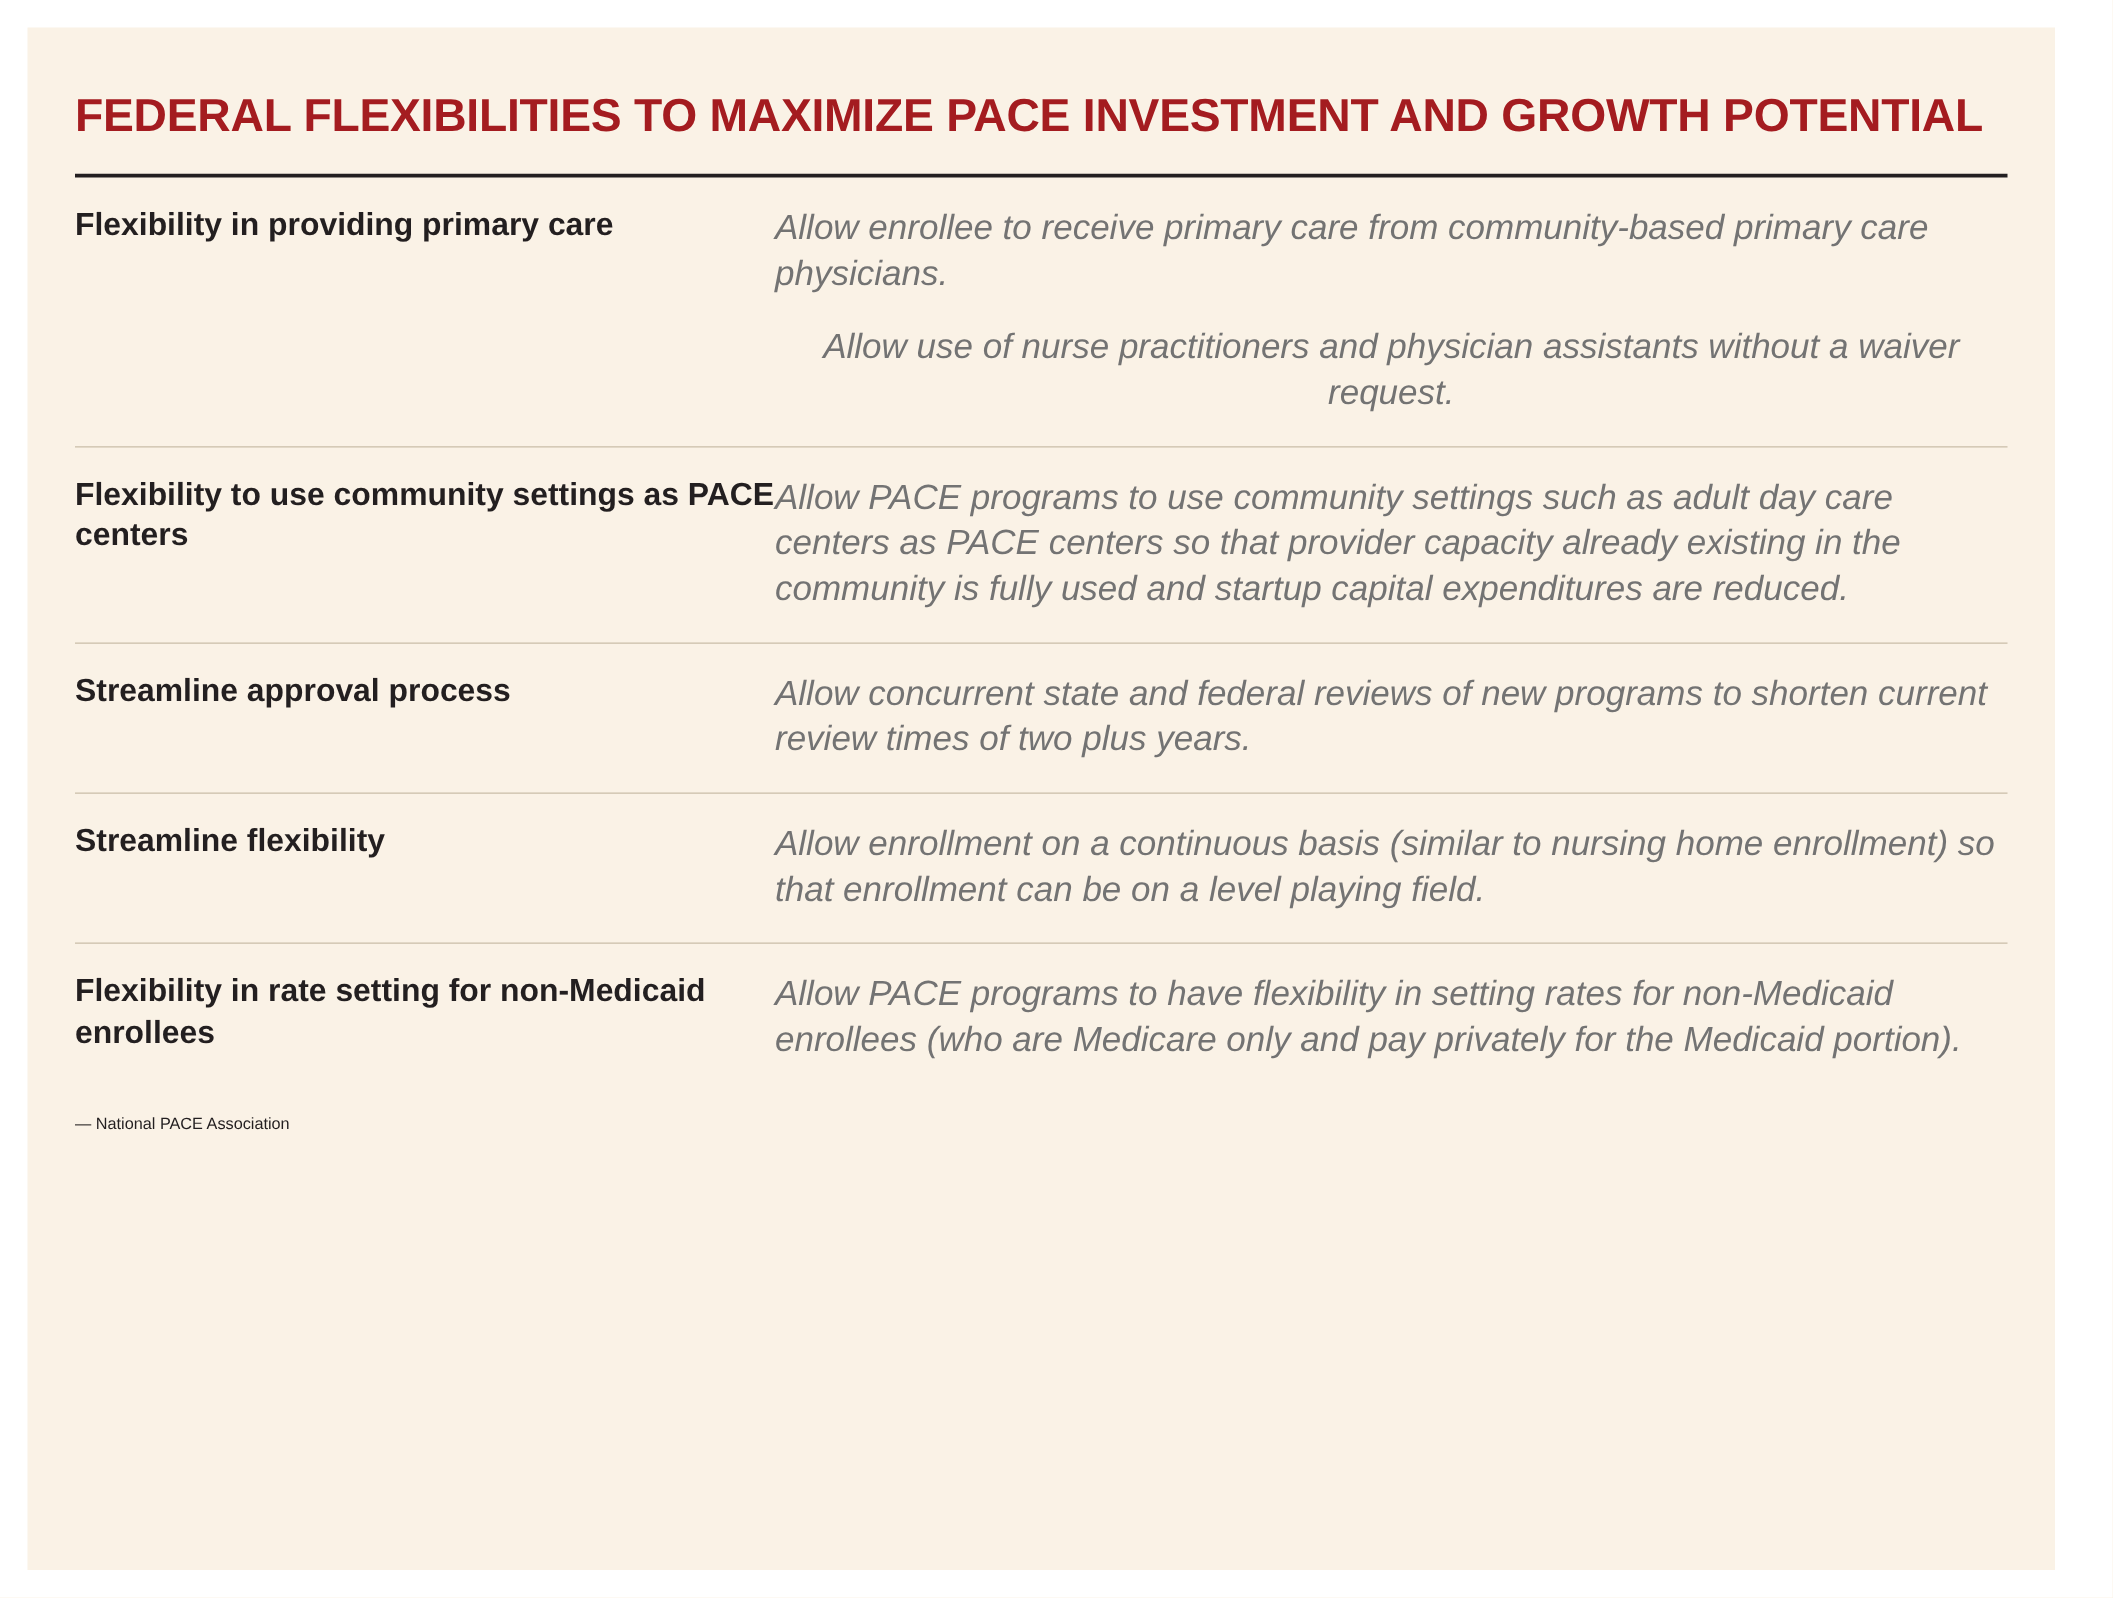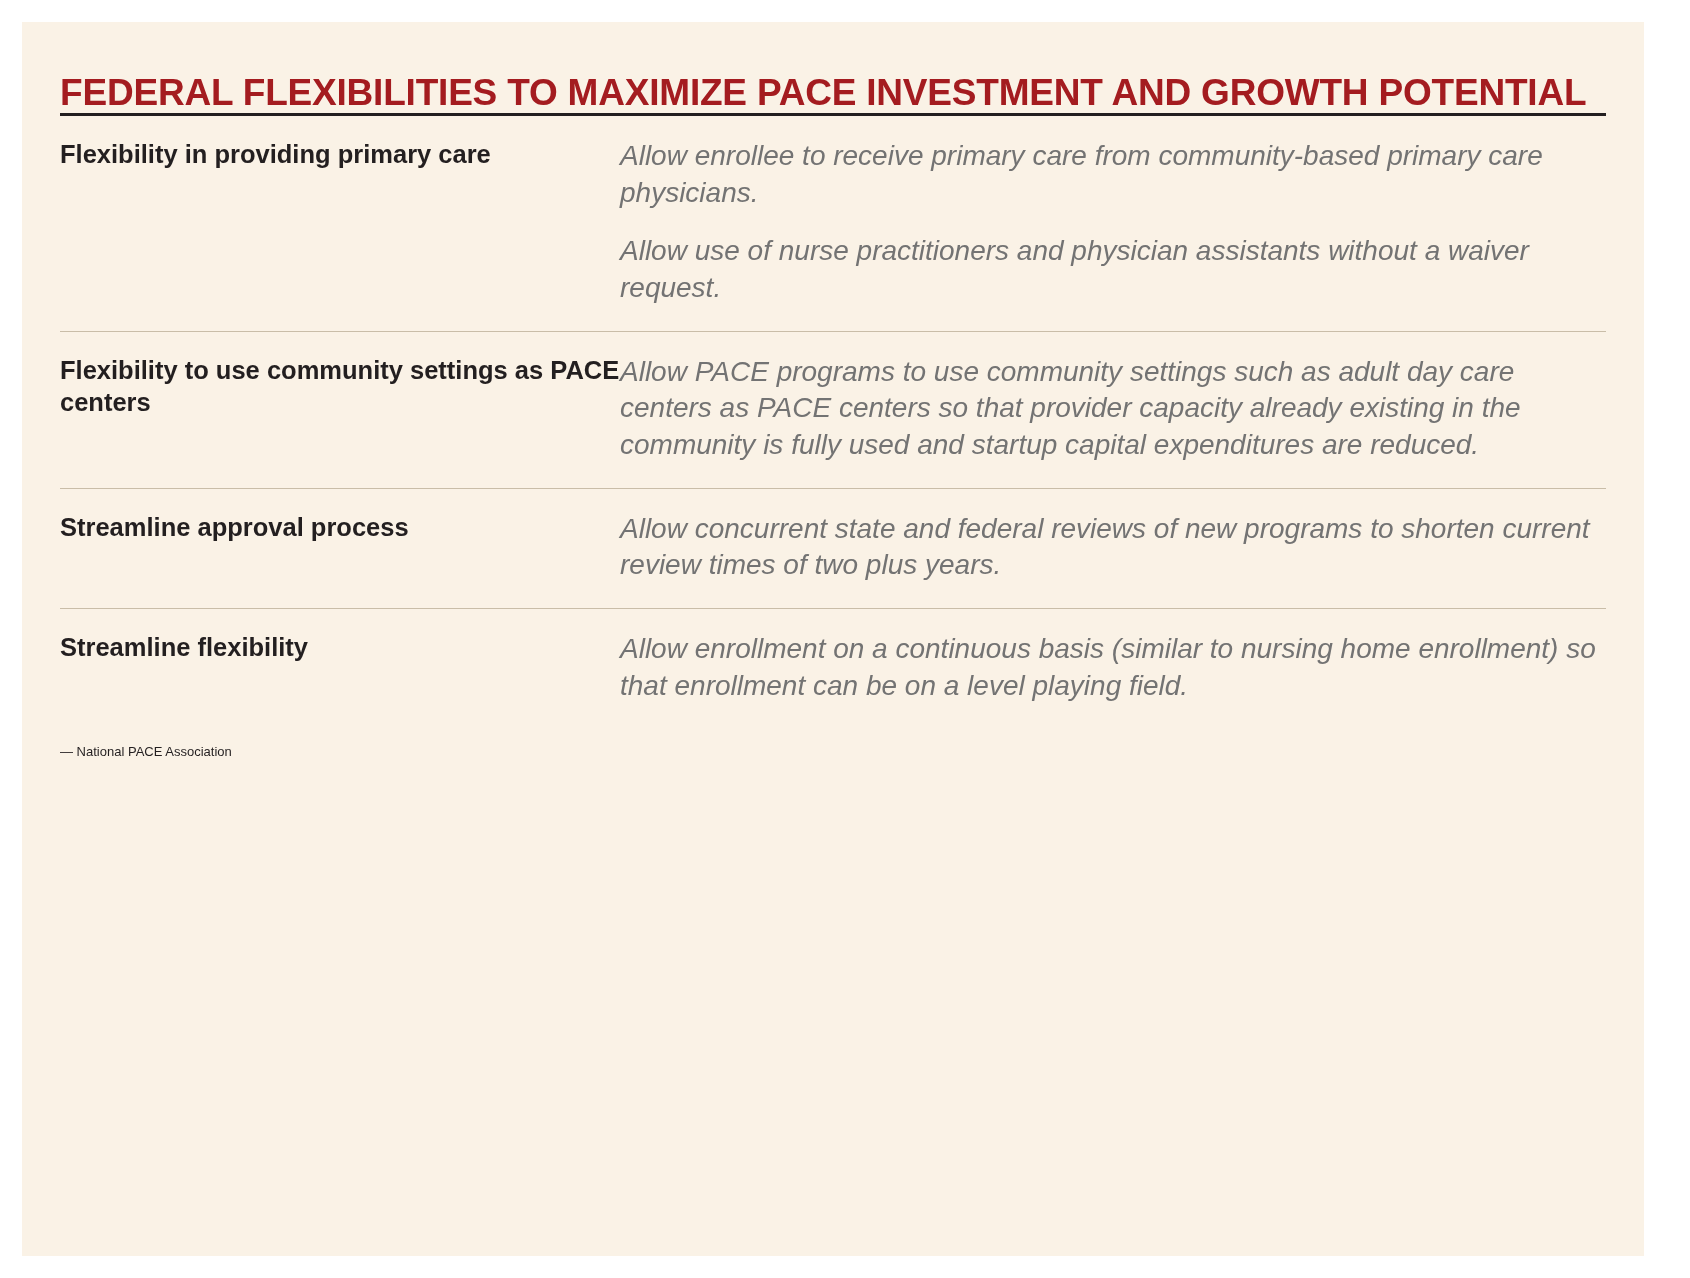--- a/index.html
+++ b/index.html
@@ -22,20 +22,21 @@
     background: #faf2e6;
     box-sizing: border-box;
     padding: 0 38px;
   }
   .title {
     font-size: 37px;
     font-weight: bold;
     color: #a41c20;
     letter-spacing: -0.2px;
     padding-top: 52px;
+    padding-bottom: 26px;
     line-height: 1.05;
     white-space: nowrap;
   }
   .rule-top {
     border-top: 3px solid #231f20;
     width: 100%;
   }
   table.flex-table {
     width: 100%;
     border-collapse: collapse;
@@ -62,20 +63,21 @@
     font-size: 28px;
     color: #737373;
     line-height: 1.31;
     font-style: italic;
   }
   td.col-desc p {
     margin: 0;
   }
   td.col-desc p + p {
     margin-top: 22px;
+    text-align: center;
   }
   .source {
     font-size: 13px;
     color: #231f20;
     padding-top: 16px;
   }
 </style>
 </head>
 <body>
 
@@ -105,18 +107,24 @@
         <td class="col-desc">
           <p>Allow concurrent state and federal reviews of new programs to shorten current review times of two plus years.</p>
         </td>
       </tr>
       <tr>
         <td class="col-label">Streamline flexibility</td>
         <td class="col-desc">
           <p>Allow enrollment on a continuous basis (similar to nursing home enrollment) so that enrollment can be on a level playing field.</p>
         </td>
       </tr>
+      <tr>
+        <td class="col-label">Flexibility in rate setting for non-Medicaid enrollees</td>
+        <td class="col-desc">
+          <p>Allow PACE programs to have flexibility in setting rates for non-Medicaid enrollees (who are Medicare only and pay privately for the Medicaid portion).</p>
+        </td>
+      </tr>
     </tbody>
   </table>
 
   <div class="source">— National PACE Association</div>
 
 </div>
 
 </body></html>

